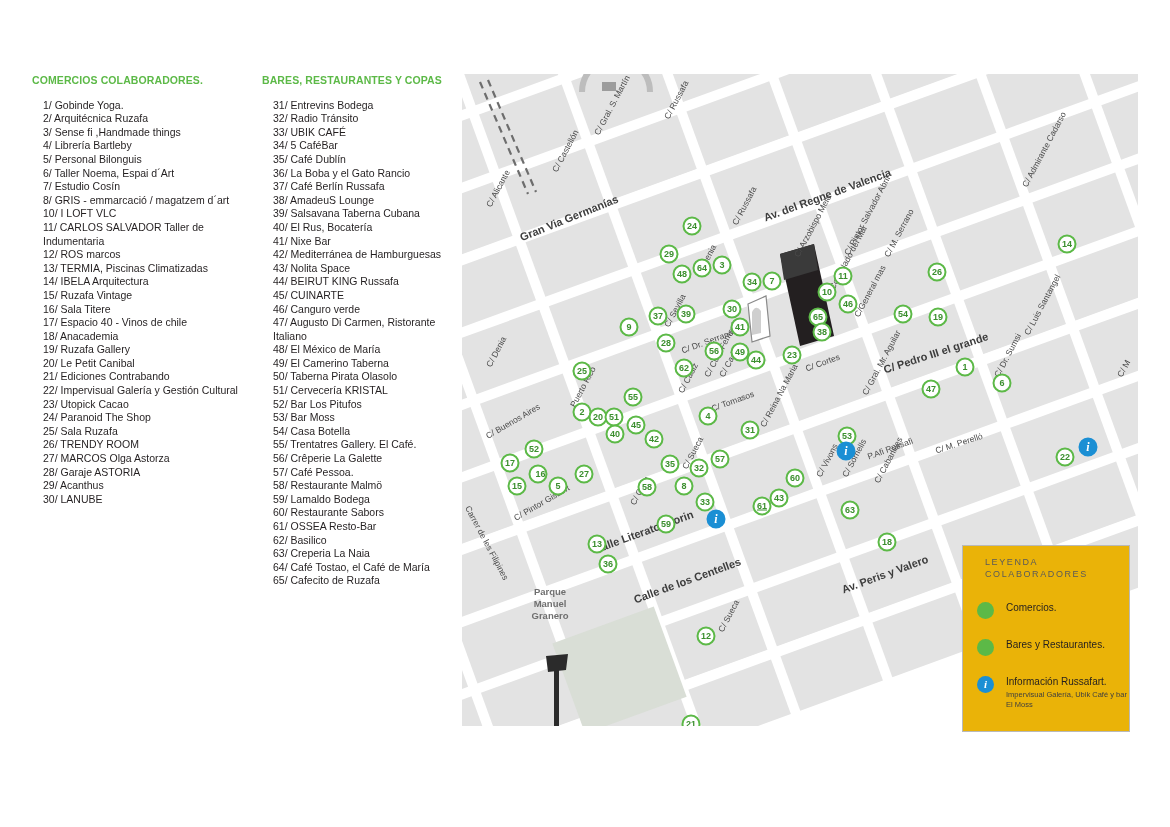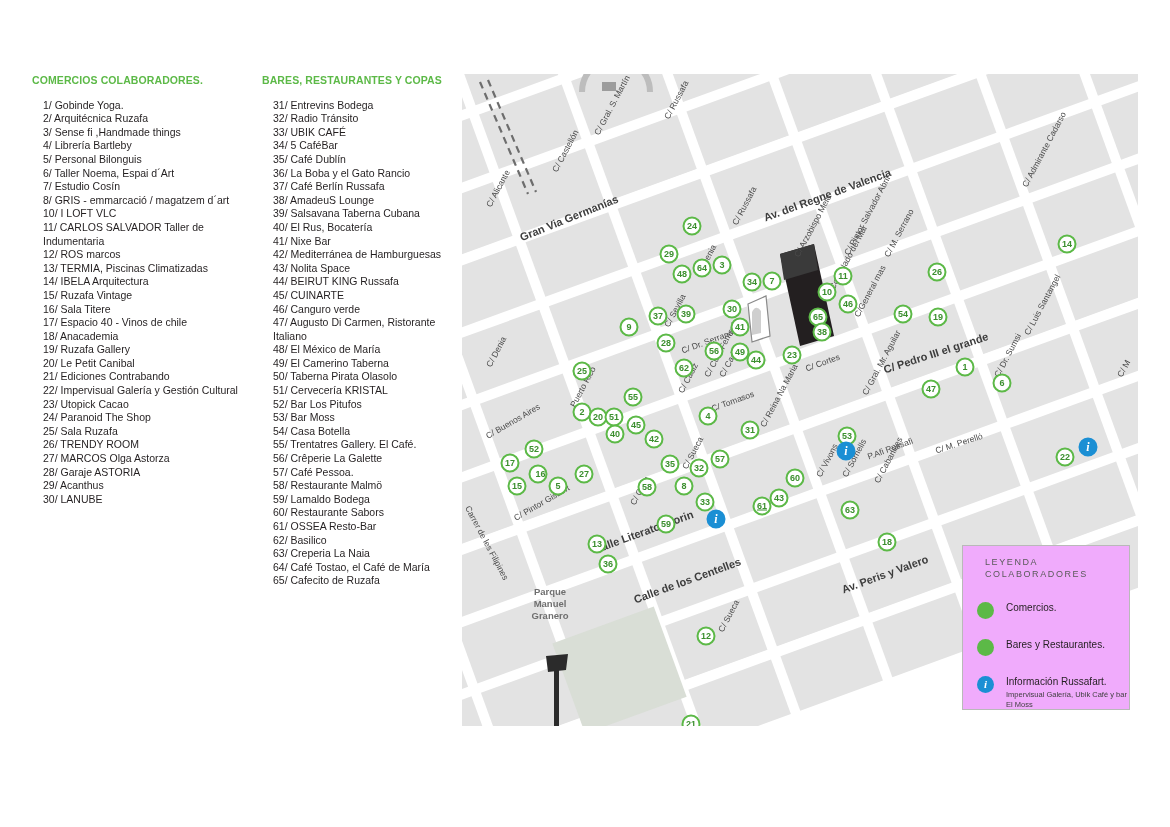--- a/index.html
+++ b/index.html
@@ -102,22 +102,22 @@
     line-height: 12px;
     text-align: center;
   }
 
   
   #legend {
     position: absolute;
     left: 962px;
     top: 545px;
     width: 168px;
-    height: 165px;
-    background: #f0abfc;
+    height: 187px;
+    background: #eab308;
     border: 1px solid #b9b9b9;
     box-sizing: border-box;
   }
   #legend .lg-title {
     margin: 10px 0 0 22px;
     font-size: 9px;
     letter-spacing: 1.6px;
     color: #5a5a5a;
     line-height: 12px;
   }

